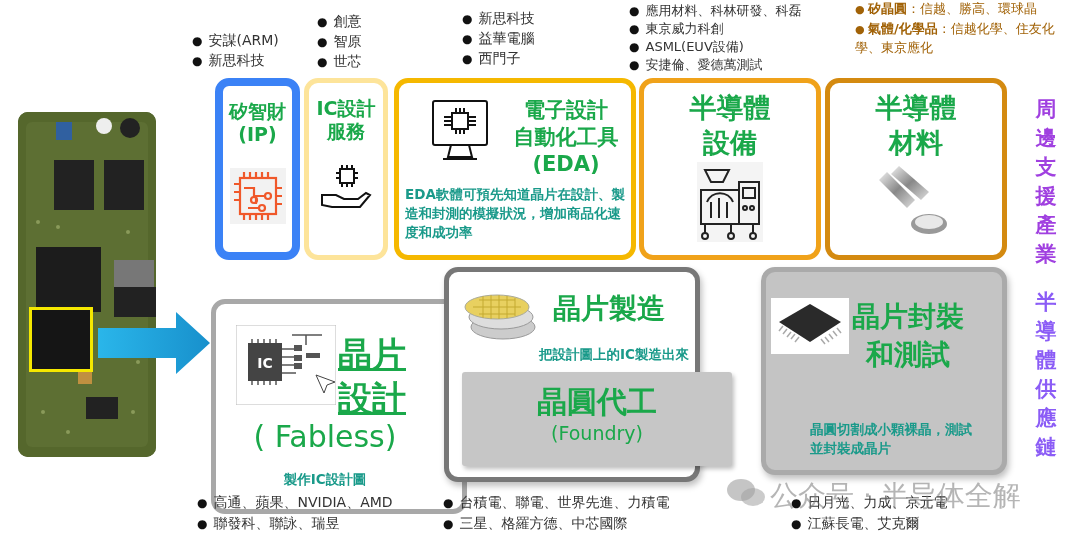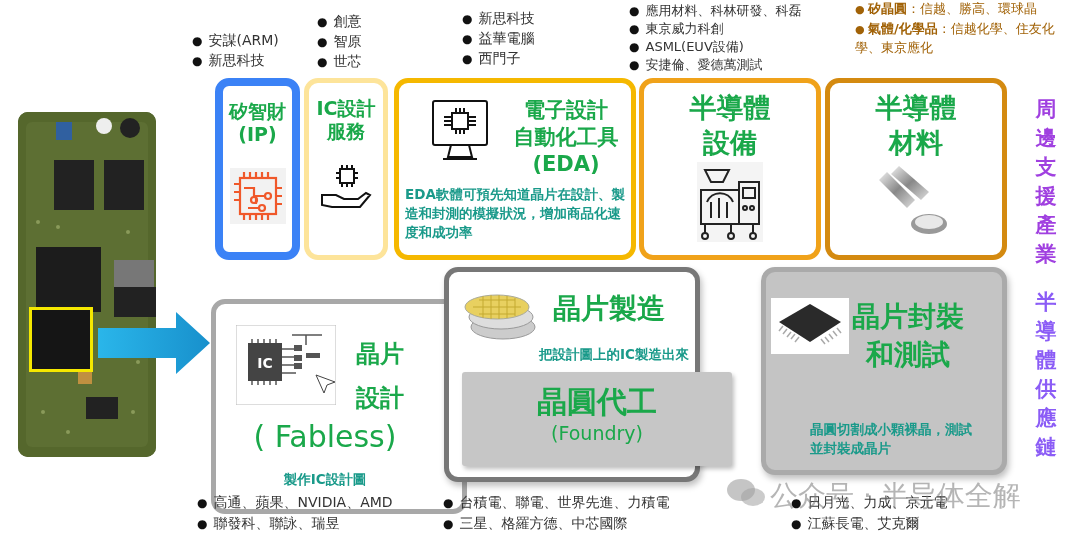--- a/index.html
+++ b/index.html
@@ -199,21 +199,21 @@
         </g>
       <g fill="#555">
           <rect x="58" y="20" width="8" height="6"></rect>
           <rect x="58" y="30" width="8" height="6"></rect>
           <rect x="58" y="38" width="8" height="6"></rect>
           <rect x="70" y="28" width="14" height="5"></rect>
         </g>
       <path d="M80 50l8 18 3-8 8-3z" fill="none" stroke="#444"></path>
       </svg>
   </div>
-  <div class="ttl g abs" style="left:140px;top:28px;font-size:24px;line-height:44px;">
+  <div class="ttl g abs" style="left:122px;top:28px;font-size:34px;line-height:44px;text-decoration:underline;">
     <div>晶片</div>
     <div>設計</div>
   </div>
   <div class="abs g" style="left:0;width:218px;top:115px;text-align:center;font-size:30px;">( Fabless)</div>
   <div class="abs gt" style="left:0;width:218px;top:167px;text-align:center;font-size:13.5px;font-weight:bold;">製作IC設計圖</div>
 </div>
 
 <div class="box" style="left:444px;top:267px;width:256px;height:215px;border:5px solid #777;box-shadow:2px 4px 6px rgba(0,0,0,0.25);">
   <div class="abs" style="left:14px;top:19px;">
     <svg width="76" height="52" viewBox="0 0 76 52">

